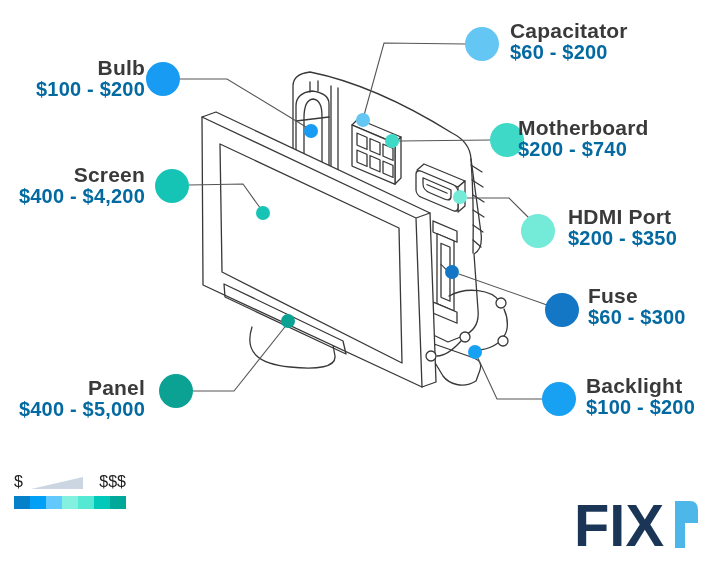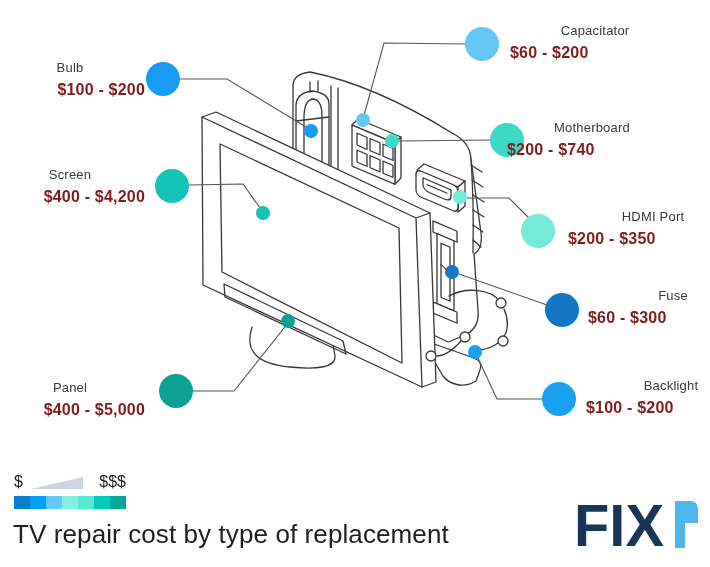--- a/index.html
+++ b/index.html
@@ -2,22 +2,22 @@
 <html><head>
 <meta charset="utf-8">
 <style>
   html,body{margin:0;padding:0;background:#fff;}
   .stage{
     position:relative;width:710px;height:567px;background:#ffffff;overflow:hidden;
     font-family:"Liberation Sans", sans-serif;
   }
   .art{position:absolute;left:0;top:0;}
   .lbl{position:absolute;}
-  .lbl .part-name{font-size:13px;line-height:21px;font-weight:400;color:#3a3a3a;letter-spacing:.2px;text-align:center;}
-  .lbl .part-price{font-size:16px;line-height:23px;font-weight:700;color:#7f1d1d;letter-spacing:.2px;}
+  .lbl .part-name{font-size:21px;line-height:21px;font-weight:700;color:#3a3a3a;letter-spacing:.2px;}
+  .lbl .part-price{font-size:20px;line-height:23px;font-weight:700;color:#0369a1;letter-spacing:.2px;}
   .lbl-left{width:150px;text-align:right;}
   .lbl-right{width:170px;text-align:left;}
   .bigdot{position:absolute;width:34px;height:34px;border-radius:50%;}
   .legend{position:absolute;left:14px;top:473px;width:112px;height:38px;}
   .legend .low{position:absolute;left:0;top:0;font-size:16px;color:#222;}
   .legend .high{position:absolute;right:0;top:0;font-size:16px;color:#222;}
   .legend .wedge{position:absolute;left:17px;top:4px;}
   .legend .bar{position:absolute;left:0;top:23px;display:flex;}
   .legend .bar span{width:16px;height:13px;display:block;}
   .title{position:absolute;left:13px;top:519px;font-size:26px;color:#1f1f1f;letter-spacing:.1px;}
@@ -148,21 +148,21 @@
   </div>
   <div class="lbl lbl-left" style="left:-5px;top:377px">
     <div class="part-name">Panel</div>
     <div class="part-price">$400 - $5,000</div>
   </div>
 
   <div class="lbl lbl-right" style="left:510px;top:20px">
     <div class="part-name">Capacitator</div>
     <div class="part-price">$60 - $200</div>
   </div>
-  <div class="lbl lbl-right" style="left:507px;top:117px">
+  <div class="lbl lbl-right" style="left:518px;top:117px">
     <div class="part-name">Motherboard</div>
     <div class="part-price">$200 - $740</div>
   </div>
   <div class="lbl lbl-right" style="left:568px;top:206px">
     <div class="part-name">HDMI Port</div>
     <div class="part-price">$200 - $350</div>
   </div>
   <div class="lbl lbl-right" style="left:588px;top:285px">
     <div class="part-name">Fuse</div>
     <div class="part-price">$60 - $300</div>
@@ -182,20 +182,19 @@
       <span style="background: rgb(6, 128, 200);"></span>
       <span style="background: rgb(0, 160, 246);"></span>
       <span style="background: rgb(99, 201, 252);"></span>
       <span style="background: rgb(132, 240, 223);"></span>
       <span style="background: rgb(85, 232, 210);"></span>
       <span style="background: rgb(0, 201, 186);"></span>
       <span style="background: rgb(0, 168, 154);"></span>
     </div>
   </div>
 
-  <div class="title">TV repair cost by type of replacement</div>
 
   <svg class="logo" width="122" height="50">
     <text x="-2" y="45" font-family="Liberation Sans, sans-serif" font-size="60" font-weight="700" textLength="90" lengthAdjust="spacingAndGlyphs" fill="#1b3556">FIX</text>
     <path d="M99,0 L114,0 Q122,0 122,9 L122,22 L109,22 L109,47 L99,47 Z" fill="#4db7ea"></path>
   </svg>
 
 </div>
 
 </body></html>

